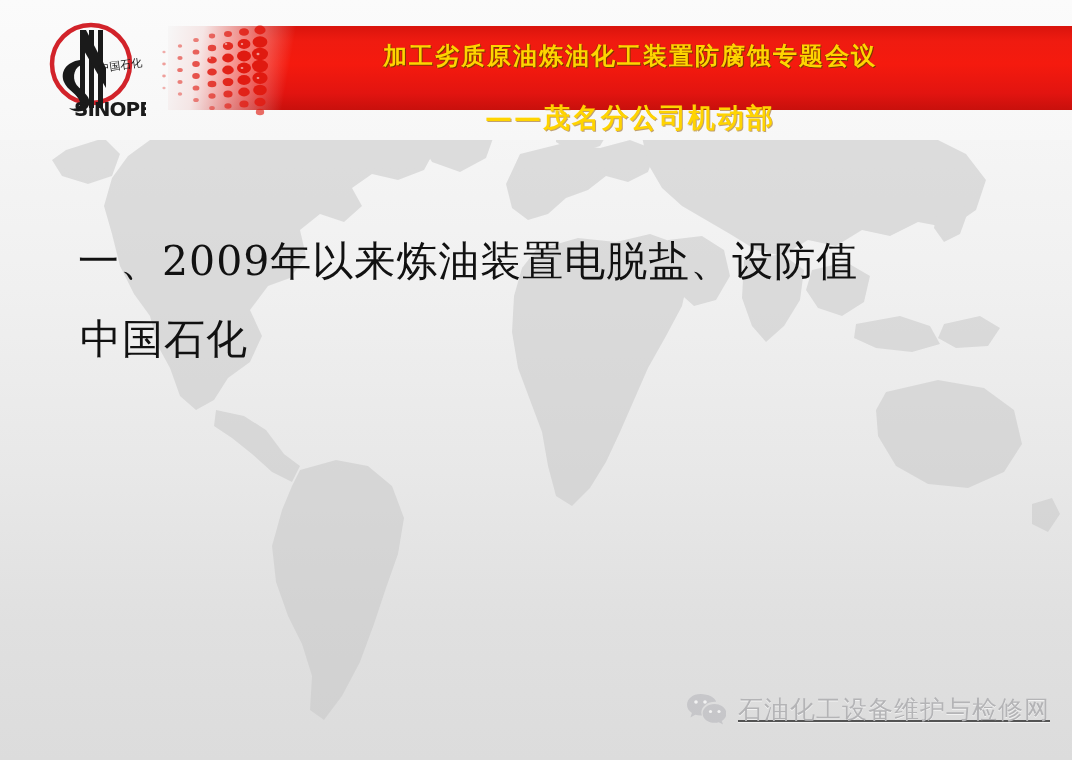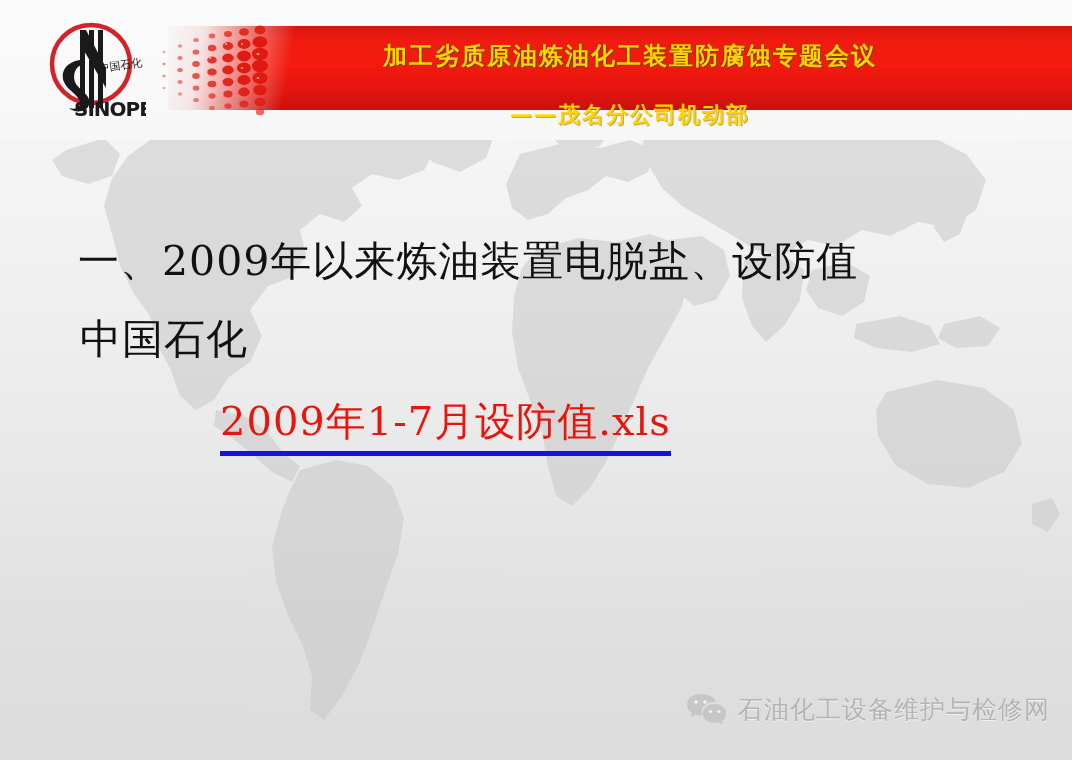--- a/index.html
+++ b/index.html
@@ -99,21 +99,21 @@
     white-space: nowrap;
   }
   .subtitle-cn {
     position: absolute;
     left: 200px;
     top: 100px;
     width: 860px;
     text-align: center;
     font-family: "DejaVu Serif", "Liberation Serif", serif;
     font-weight: bold;
-    font-size: 22px;
+    font-size: 27px;
     letter-spacing: 2px;
     color: #ffd400;
     text-shadow: 1px 1px 0 rgba(150,90,0,.55);
     white-space: nowrap;
   }
 
   
   #logo {
     position: absolute;
     left: 36px;
@@ -159,20 +159,21 @@
 
   
   #watermark {
     position: absolute;
     left: 686px;
     top: 692px;
     display: flex;
     align-items: center;
     gap: 12px;
     opacity: 0.62;
+    text-decoration: underline;
   }
   #watermark .wechat-icon { width: 40px; height: 34px; }
   #watermark .wechat-icon svg { display:block; width:100%; height:100%; }
   #watermark .wm-text {
     font-family: "DejaVu Sans", "Liberation Sans", sans-serif;
     font-size: 25px;
     color: #9b9b9f;
     letter-spacing: 1px;
     white-space: nowrap;
     text-shadow: 0 1px 0 #ffffff;
@@ -328,23 +329,20 @@
       </svg>
     </div>
 
     <div class="title-cn">加工劣质原油炼油化工装置防腐蚀专题会议</div>
     <div class="subtitle-cn">——茂名分公司机动部</div>
   </div>
 
   <div id="body-text">
     <div class="line l1">一、2009年以来炼油装置电脱盐、设防值</div>
     <div class="line l2">中国石化</div>
-    <div class="link-row">
-      <a class="xls-link" href="#">2009年1-7月设防值.xls</a>
-    </div>
   </div>
 
   <div id="watermark">
     <span class="wechat-icon">
       <svg viewBox="0 0 40 34" xmlns="http://www.w3.org/2000/svg" aria-hidden="true">
         <g fill="#b9b9be">
           <path d="M14.5 2 C6.8 2 1 6.9 1 12.8 c0 3.3 1.9 6.3 4.9 8.3 L4.4 25.4 l4.9-2.6
                    c1.6 .5 3.4 .8 5.2 .8 .5 0 1 0 1.5-.1 -.4-1-.6-2-.6-3.1 0-5.9 6-10.7 13.4-10.7
                    .5 0 1 0 1.4 .1 C29 5.6 22.5 2 14.5 2 Z"></path>
           <path d="M28.6 12 c-6.6 0-12 4.2-12 9.4 0 5.2 5.4 9.4 12 9.4 1.5 0 2.9-.2 4.2-.6

